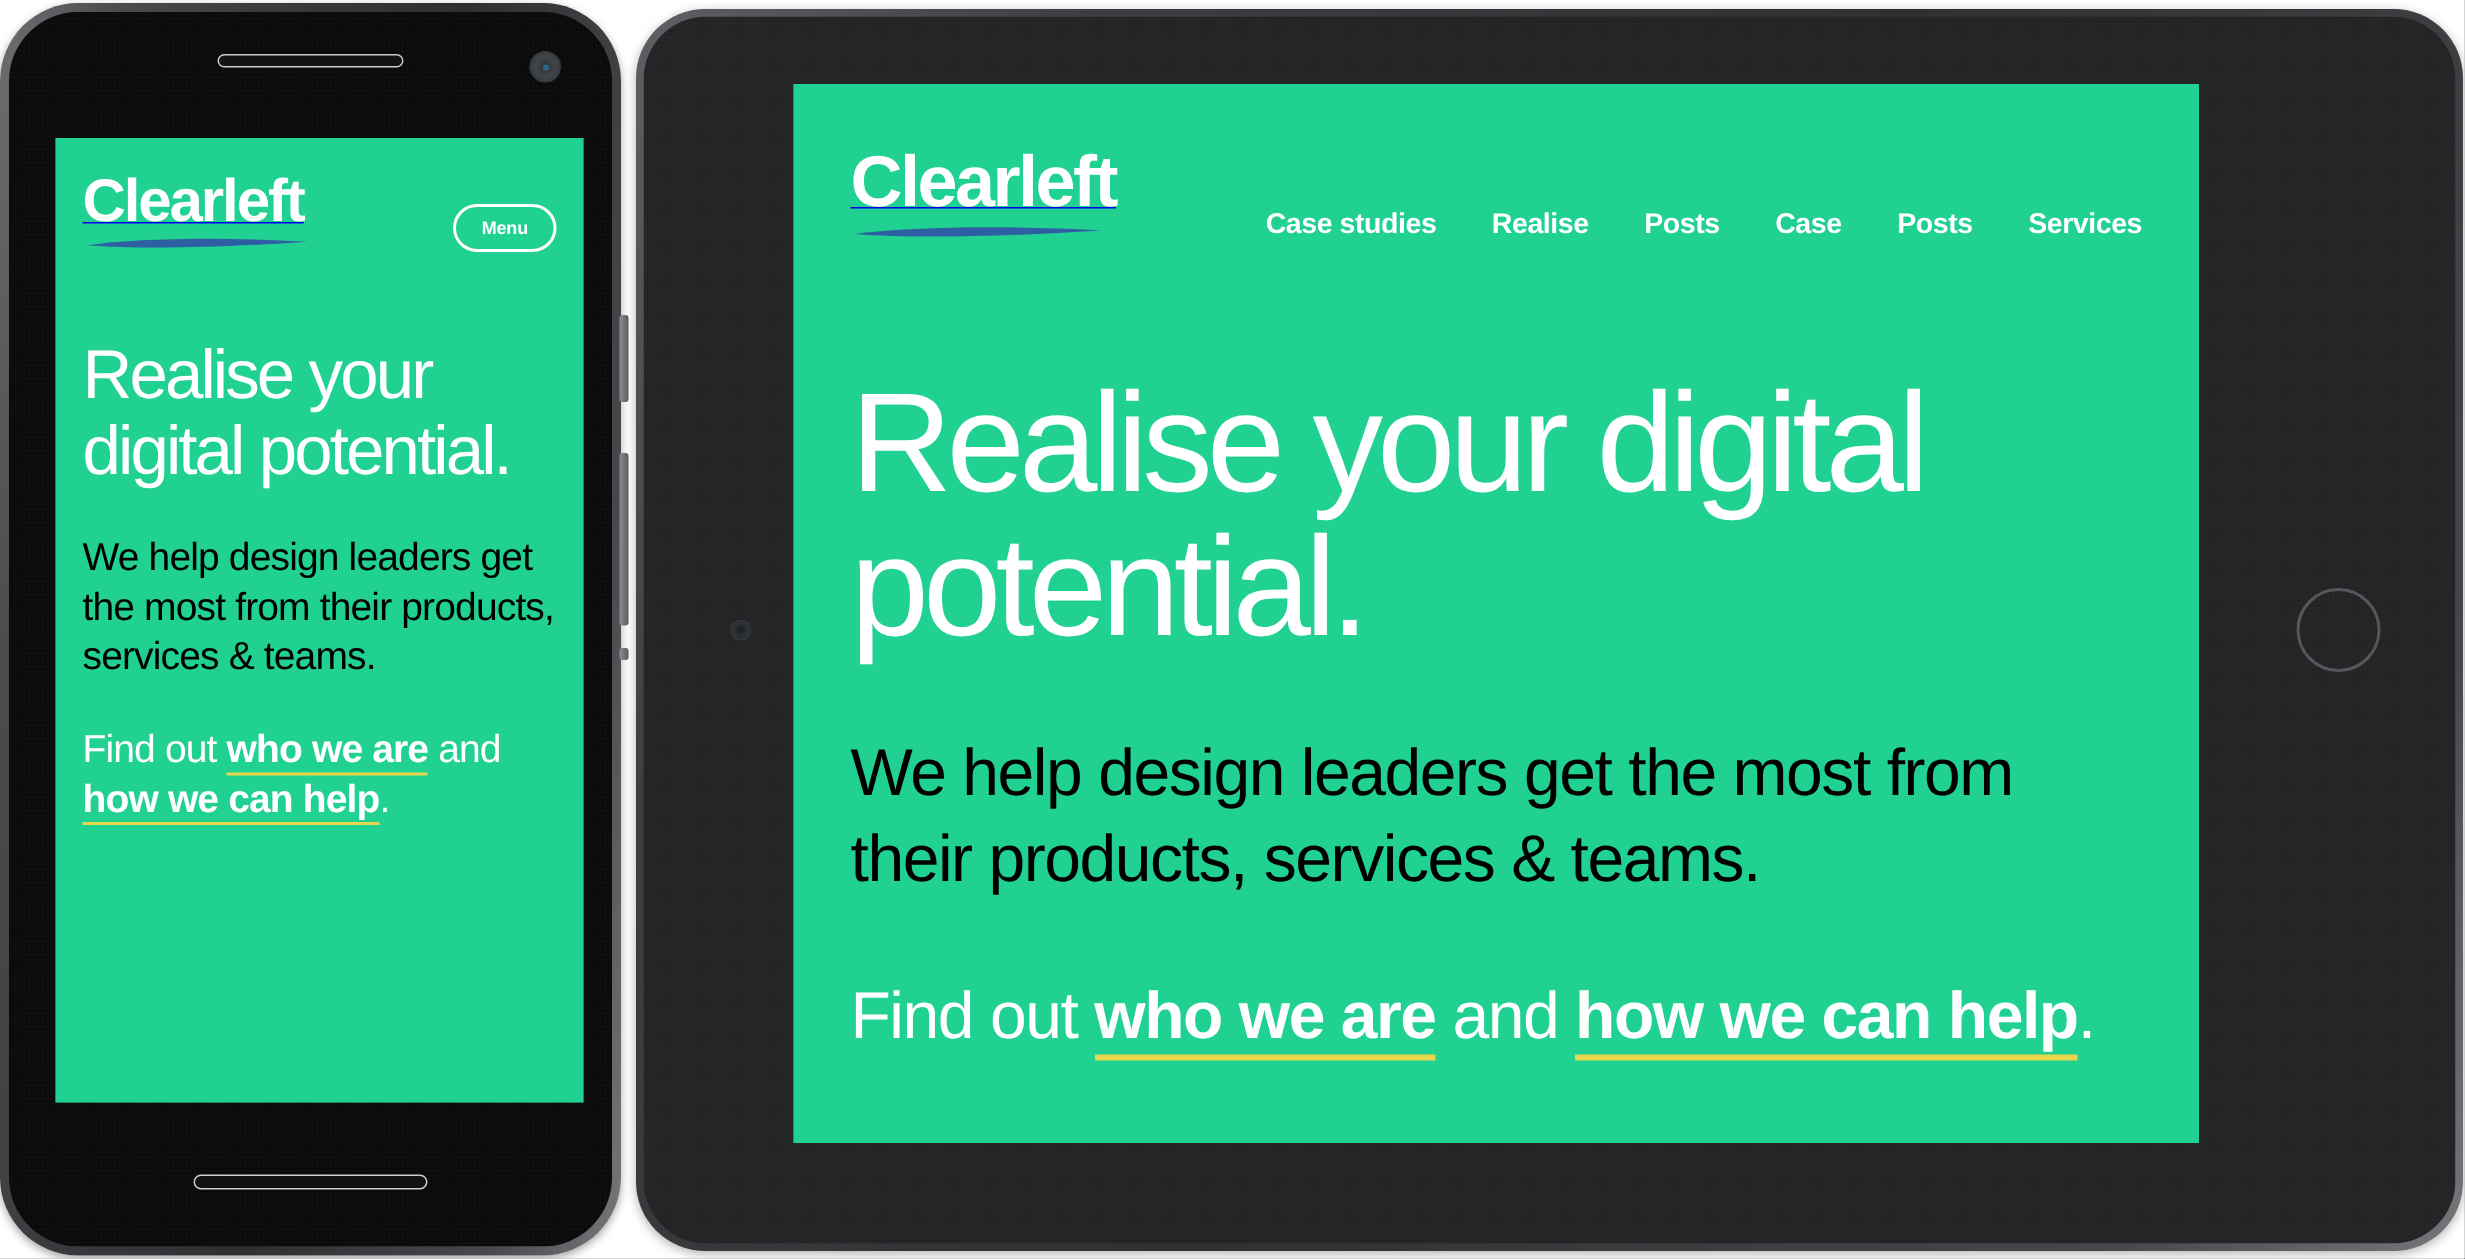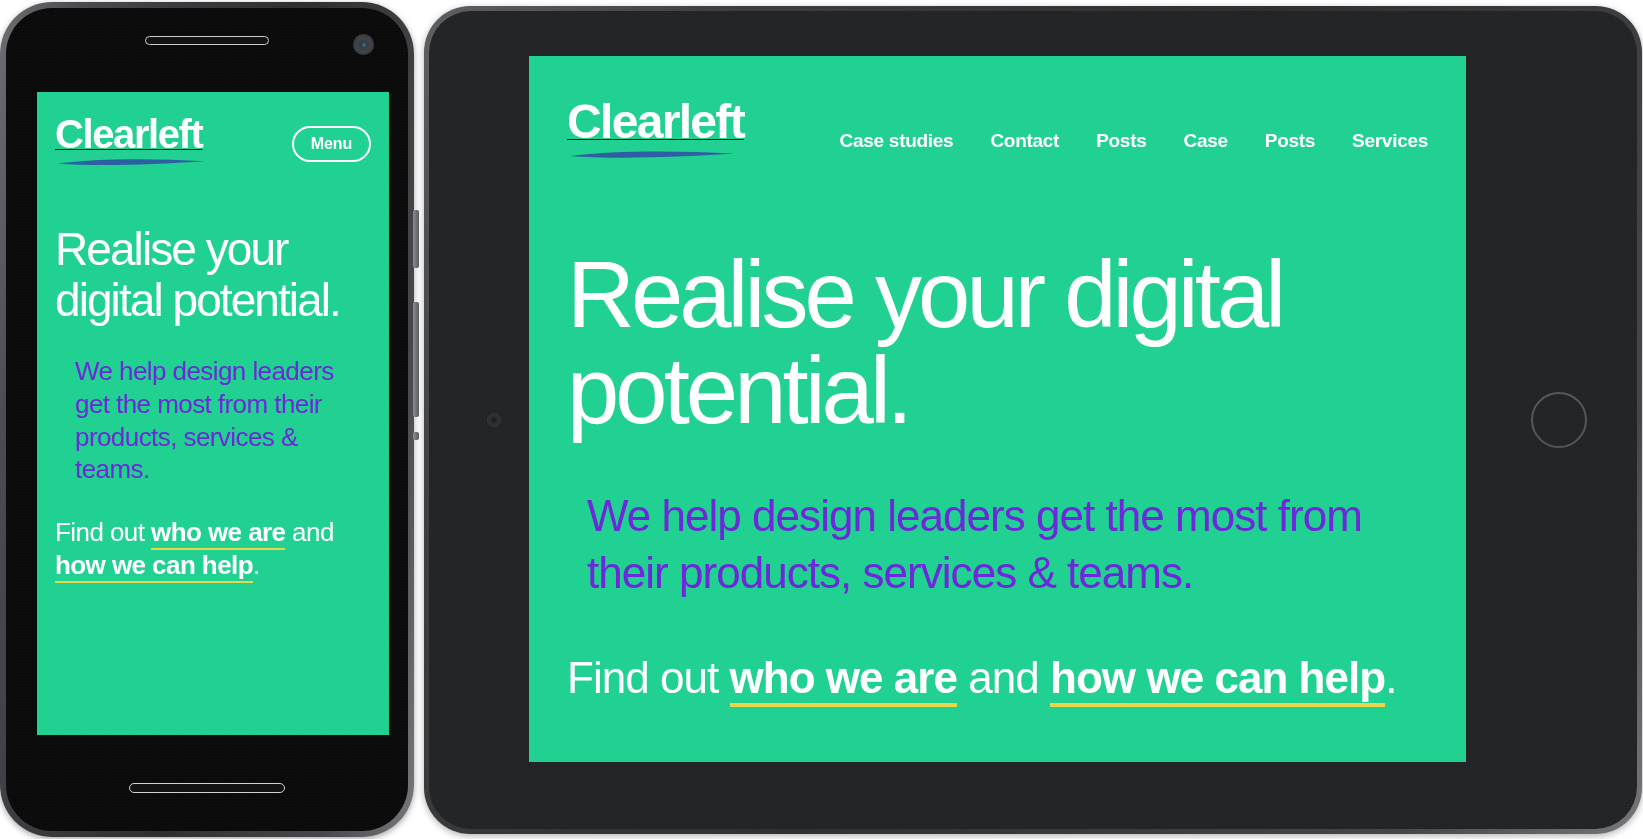--- a/index.html
+++ b/index.html
@@ -167,21 +167,21 @@
 
   .page-inner {
     position: relative;
     z-index: 2;
     height: 100%;
   }
 
   
   .site-header {
     display: flex;
-    align-items: center;
+    align-items: flex-end;
     justify-content: space-between;
   }
   .logo-wrap { position: relative; display: inline-block; }
   .logo-text {
     color: #ffffff;
     font-weight: 700;
     letter-spacing: -0.035em;
     line-height: 1;
     white-space: nowrap;
   }
@@ -206,43 +206,42 @@
     letter-spacing: -0.015em;
     white-space: nowrap;
   }
 
   .headline {
     color: #ffffff;
     font-weight: 400;
     letter-spacing: -0.042em;
   }
   .lede {
-    color: #6d28d9;
+    color: #000000;
     font-weight: 400;
     letter-spacing: -0.022em;
-    margin-left: 20px;
   }
   .findout {
     color: #ffffff;
     font-weight: 400;
     letter-spacing: -0.022em;
   }
   .ul-link {
     color: #ffffff;
     font-weight: 700;
     text-decoration: none;
     border-bottom: 3px solid #e8d64a;
     padding-bottom: 1px;
     white-space: nowrap;
   }
 
   
   .phone-screen .page-inner { padding: 22px 18px 0 18px; }
   .phone-screen .logo-text  { font-size: 40px; }
-  .phone-screen .menu-button{ font-size: 16px; padding: 7px 17px; margin-top: 6px; }
+  .phone-screen .menu-button{ font-size: 12px; padding: 7px 17px; margin-top: 6px; }
   .phone-screen .headline   { font-size: 46px; line-height: 1.1; margin-top: 56px; }
   .phone-screen .lede       { font-size: 26px; line-height: 1.26; margin-top: 30px; }
   .phone-screen .findout    { font-size: 26px; line-height: 1.26; margin-top: 30px; }
   .phone-screen .ul-link    { border-bottom-width: 2.5px; }
 
   
   .tablet-screen .page-inner { padding: 42px 38px 0 38px; }
   .tablet-screen .logo-text  { font-size: 48px; }
   .tablet-screen .headline   { font-size: 94px; line-height: 1.02; margin-top: 86px; }
   .tablet-screen .lede       { font-size: 44px; line-height: 1.3; margin-top: 48px; }
@@ -343,21 +342,21 @@
           <div class="page-inner">
             <div class="site-header">
               <a class="logo-wrap" href="#">
                 <span class="logo-text">Clearleft</span>
                 <svg class="logo-underline" width="172" height="15" viewBox="0 0 172 15">
                   <path d="M3 10 C 44 4.8, 106 4.3, 167 7.6 C 106 11.6, 44 13.3, 3 10 Z" fill="#2e5fa3"></path>
                 </svg>
               </a>
               <nav class="site-nav">
                 <a class="nav-link" href="#">Case studies</a>
-                <a class="nav-link" href="#">Contact</a>
+                <a class="nav-link" href="#">Realise</a>
                 <a class="nav-link" href="#">Posts</a>
                 <a class="nav-link" href="#">Case</a>
                 <a class="nav-link" href="#">Posts</a>
                 <a class="nav-link" href="#">Services</a>
               </nav>
             </div>
 
             <h1 class="headline">Realise your digital potential.</h1>
 
             <p class="lede">We help design leaders get the most from their products, services &amp; teams.</p>

